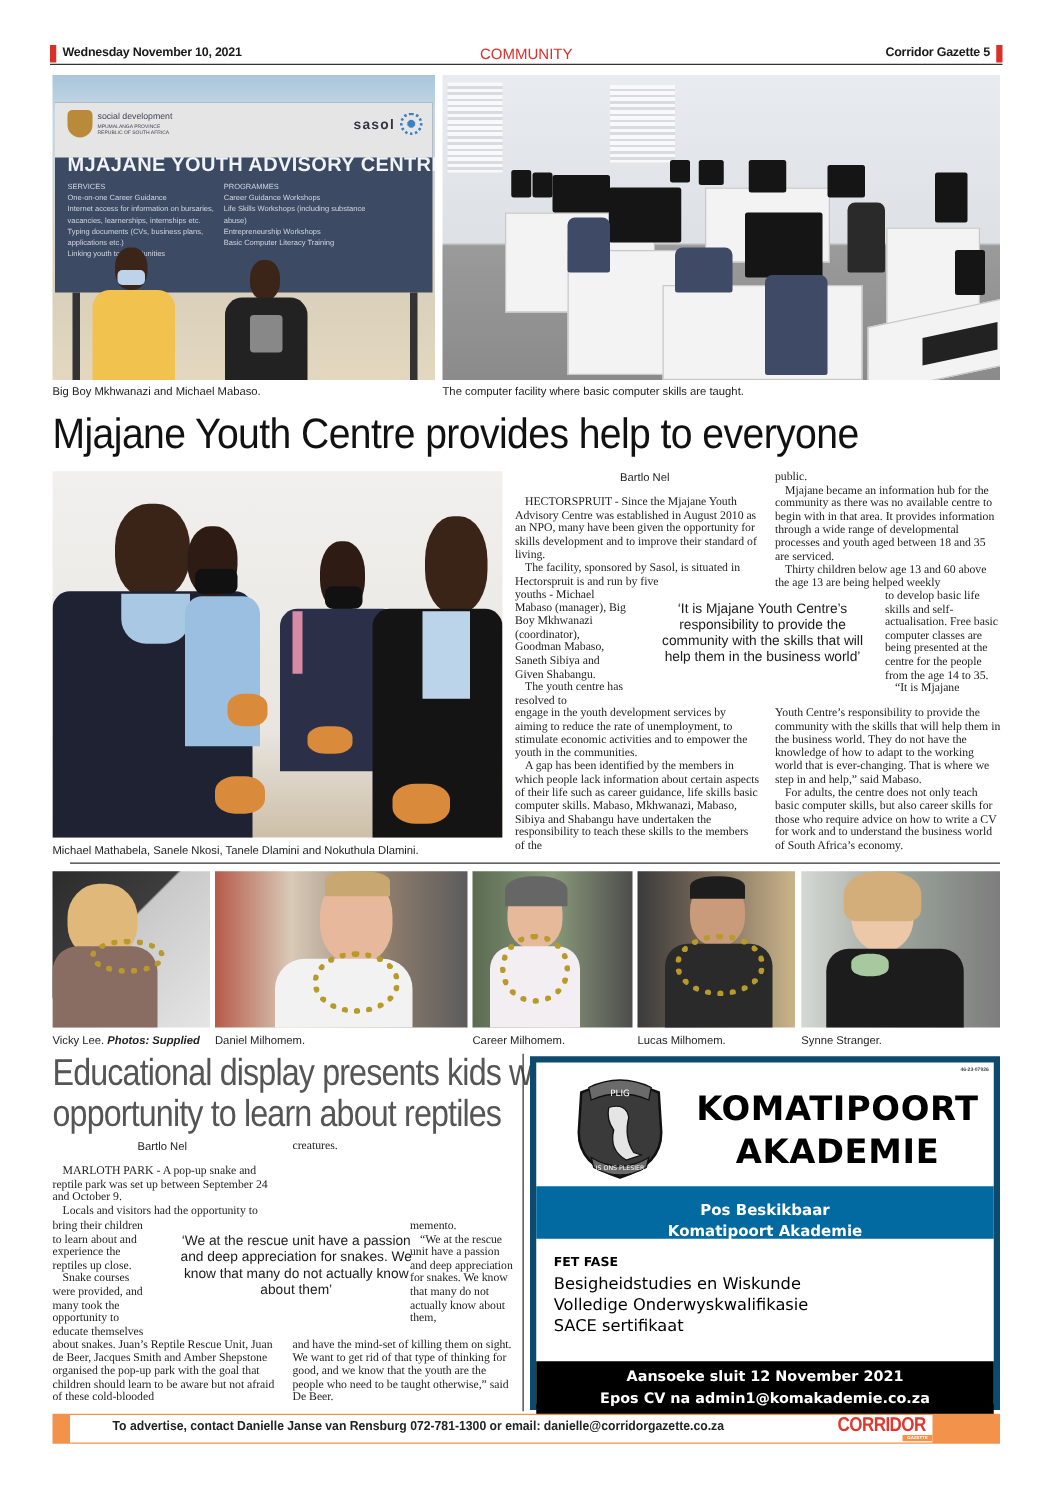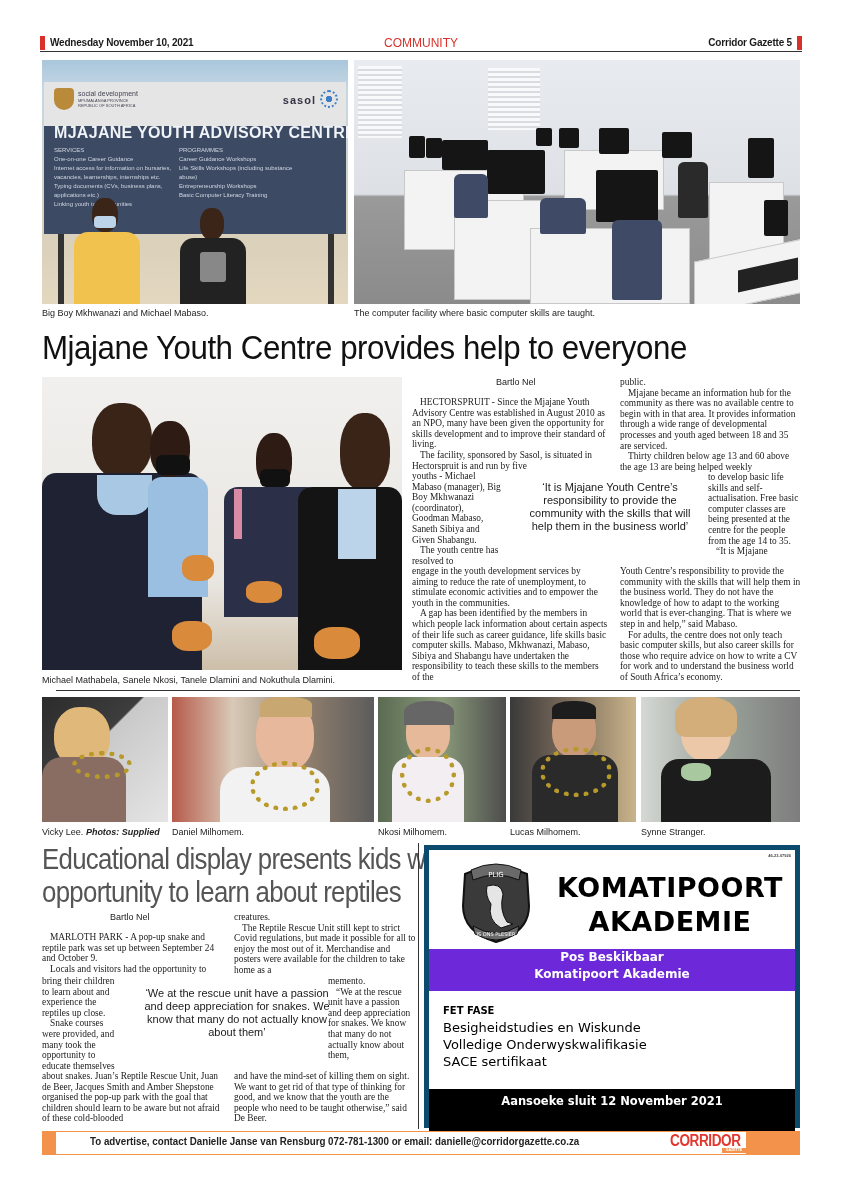--- a/index.html
+++ b/index.html
@@ -62,21 +62,21 @@
 
   .rule { position: absolute; height: 1px; background: #333; }
   .vrule { position: absolute; width: 1px; background: #333; }
 
   
   .ad { position: absolute; left: 424px; top: 845px; width: 376px; height: 283px; border: 5px solid #0c4a6e; background: #fff; }
   .ad .code { position: absolute; right: 4px; top: 3px; font: bold 4px "Liberation Sans", sans-serif; color: #444; }
   .ad .crest { position: absolute; left: 28px; top: 10px; width: 78px; height: 84px; }
   .ad .t1 { position: absolute; left: 110px; top: 22px; width: 262px; text-align: center; font: 900 27px "DejaVu Sans", sans-serif; letter-spacing: 0.5px; color: #000; }
   .ad .t2 { position: absolute; left: 110px; top: 56px; width: 262px; text-align: center; font: 900 27px "DejaVu Sans", sans-serif; letter-spacing: 0.5px; color: #000; }
-  .ad .black1 { position: absolute; left: 0; top: 99px; width: 100%; height: 42px; background: #6d28d9; color: #fff; text-align: center; font: bold 12px/17px "DejaVu Sans", sans-serif; padding-top: 0; }
+  .ad .black1 { position: absolute; left: 0; top: 99px; width: 100%; height: 42px; background: #0369a1; color: #fff; text-align: center; font: bold 12px/17px "DejaVu Sans", sans-serif; padding-top: 11px; }
   .ad .mid { position: absolute; left: 14px; top: 152px; font: 13px/17px "DejaVu Sans", sans-serif; color: #000; }
   .ad .mid .h { font-weight: 900; font-size: 10px; }
   .ad .black2 { position: absolute; left: 0; top: 239px; width: 100%; height: 43px; background: #000; color: #fff; text-align: center; font: bold 11.5px/17px "DejaVu Sans", sans-serif; padding-top: 4px; }
 
   
   .footer { position: absolute; left: 42px; top: 1131px; width: 758px; height: 24px; background: #f3934b; }
   .footer .inner { position: absolute; left: 14px; top: 1px; width: 690px; height: 22px; background: #fff; }
   .footer .text { position: absolute; left: 48px; top: 5px; font: bold 10.4px "Liberation Sans", sans-serif; color: #222; white-space: nowrap; transform: scaleX(0.94); transform-origin: left; }
   .footer .logo { position: absolute; left: 628px; top: 1px; font: 900 16px "Liberation Sans", sans-serif; color: #e2362e; letter-spacing: -0.5px; transform: scaleX(0.85); transform-origin: left; }
   .footer .logo-sub { position: absolute; left: 680px; top: 17px; width: 24px; height: 5px; background: #f3934b; font: bold 3.5px "Liberation Sans", sans-serif; color: #fff; text-align: center; }
@@ -253,21 +253,21 @@
 </div>
 <div class="photo rep" style="left:641px;width:159px;background:linear-gradient(90deg,#d5d8d3 0%,#9aa39a 50%,#7d7d7d 100%)">
   <div style="position:absolute;left:40px;top:4px;width:50px;height:60px;background:#ecc8a8;border-radius:45%"></div>
   <div style="position:absolute;left:34px;top:0;width:62px;height:40px;background:#d4ae7a;border-radius:45% 45% 10px 10px"></div>
   <div style="position:absolute;left:20px;top:62px;width:110px;height:70px;background:#1c1c1c;border-radius:18px 18px 0 0"></div>
   <div style="position:absolute;left:40px;top:66px;width:30px;height:18px;background:#a8c8a0;border-radius:40%"></div>
 </div>
 
 <div class="caption" style="left:42px;top:827px"><span>Vicky Lee.</span> <b>Photos: Supplied</b></div>
 <div class="caption" style="left:172px;top:827px">Daniel Milhomem.</div>
-<div class="caption" style="left:378px;top:827px">Nkosi Milhomem.</div>
+<div class="caption" style="left:378px;top:827px">Career Milhomem.</div>
 <div class="caption" style="left:510px;top:827px">Lucas Milhomem.</div>
 <div class="caption" style="left:641px;top:827px">Synne Stranger.</div>
 
 <div class="headline2">
   <div>Educational display presents kids with</div>
   <div>opportunity to learn about reptiles</div>
 </div>
 
 <div class="byline" style="left:110px;top:912px">Bartlo Nel</div>
 
@@ -280,21 +280,20 @@
   <p>Snake courses were provided, and many took the opportunity to educate themselves</p>
 </div>
 <div class="txt" style="left:42px;top:1071px;width:178px">
   <p class="ni">about snakes. Juan’s Reptile Rescue Unit, Juan de Beer, Jacques Smith and Amber Shepstone organised the pop-up park with the goal that children should learn to be aware but not afraid of these cold-blooded</p>
 </div>
 
 <div class="quote" style="left:142px;top:987px;width:190px">‘We at the rescue unit have a passion and deep appreciation for snakes. We know that many do not actually know about them’</div>
 
 <div class="txt" style="left:234px;top:912px;width:182px">
   <p class="ni">creatures.</p>
-  <p>The Reptile Rescue Unit still kept to strict Covid regulations, but made it possible for all to enjoy the most out of it. Merchandise and posters were available for the children to take home as a</p>
 </div>
 <div class="txt" style="left:328px;top:976px;width:84px">
   <p class="ni">memento.</p>
   <p>“We at the rescue unit have a passion and deep appreciation for snakes. We know that many do not actually know about them,</p>
 </div>
 <div class="txt" style="left:234px;top:1071px;width:182px">
   <p class="ni">and have the mind-set of killing them on sight. We want to get rid of that type of thinking for good, and we know that the youth are the people who need to be taught otherwise,” said De Beer.</p>
 </div>
 
 <div class="vrule" style="left:418px;top:843px;height:286px"></div>
@@ -316,20 +315,21 @@
     <div>Komatipoort Akademie</div>
   </div>
   <div class="mid">
     <div class="h">FET FASE</div>
     <div>Besigheidstudies en Wiskunde</div>
     <div>Volledige Onderwyskwalifikasie</div>
     <div>SACE sertifikaat</div>
   </div>
   <div class="black2">
     <div>Aansoeke sluit 12 November 2021</div>
+    <div>Epos CV  na admin1@komakademie.co.za</div>
   </div>
 </div>
 
 <div class="footer">
   <div class="inner"></div>
   <div class="text">To advertise, contact Danielle Janse van Rensburg 072-781-1300 or email: danielle@corridorgazette.co.za</div>
   <div class="logo">CORRIDOR</div>
   <div class="logo-sub">GAZETTE</div>
 </div>
 

